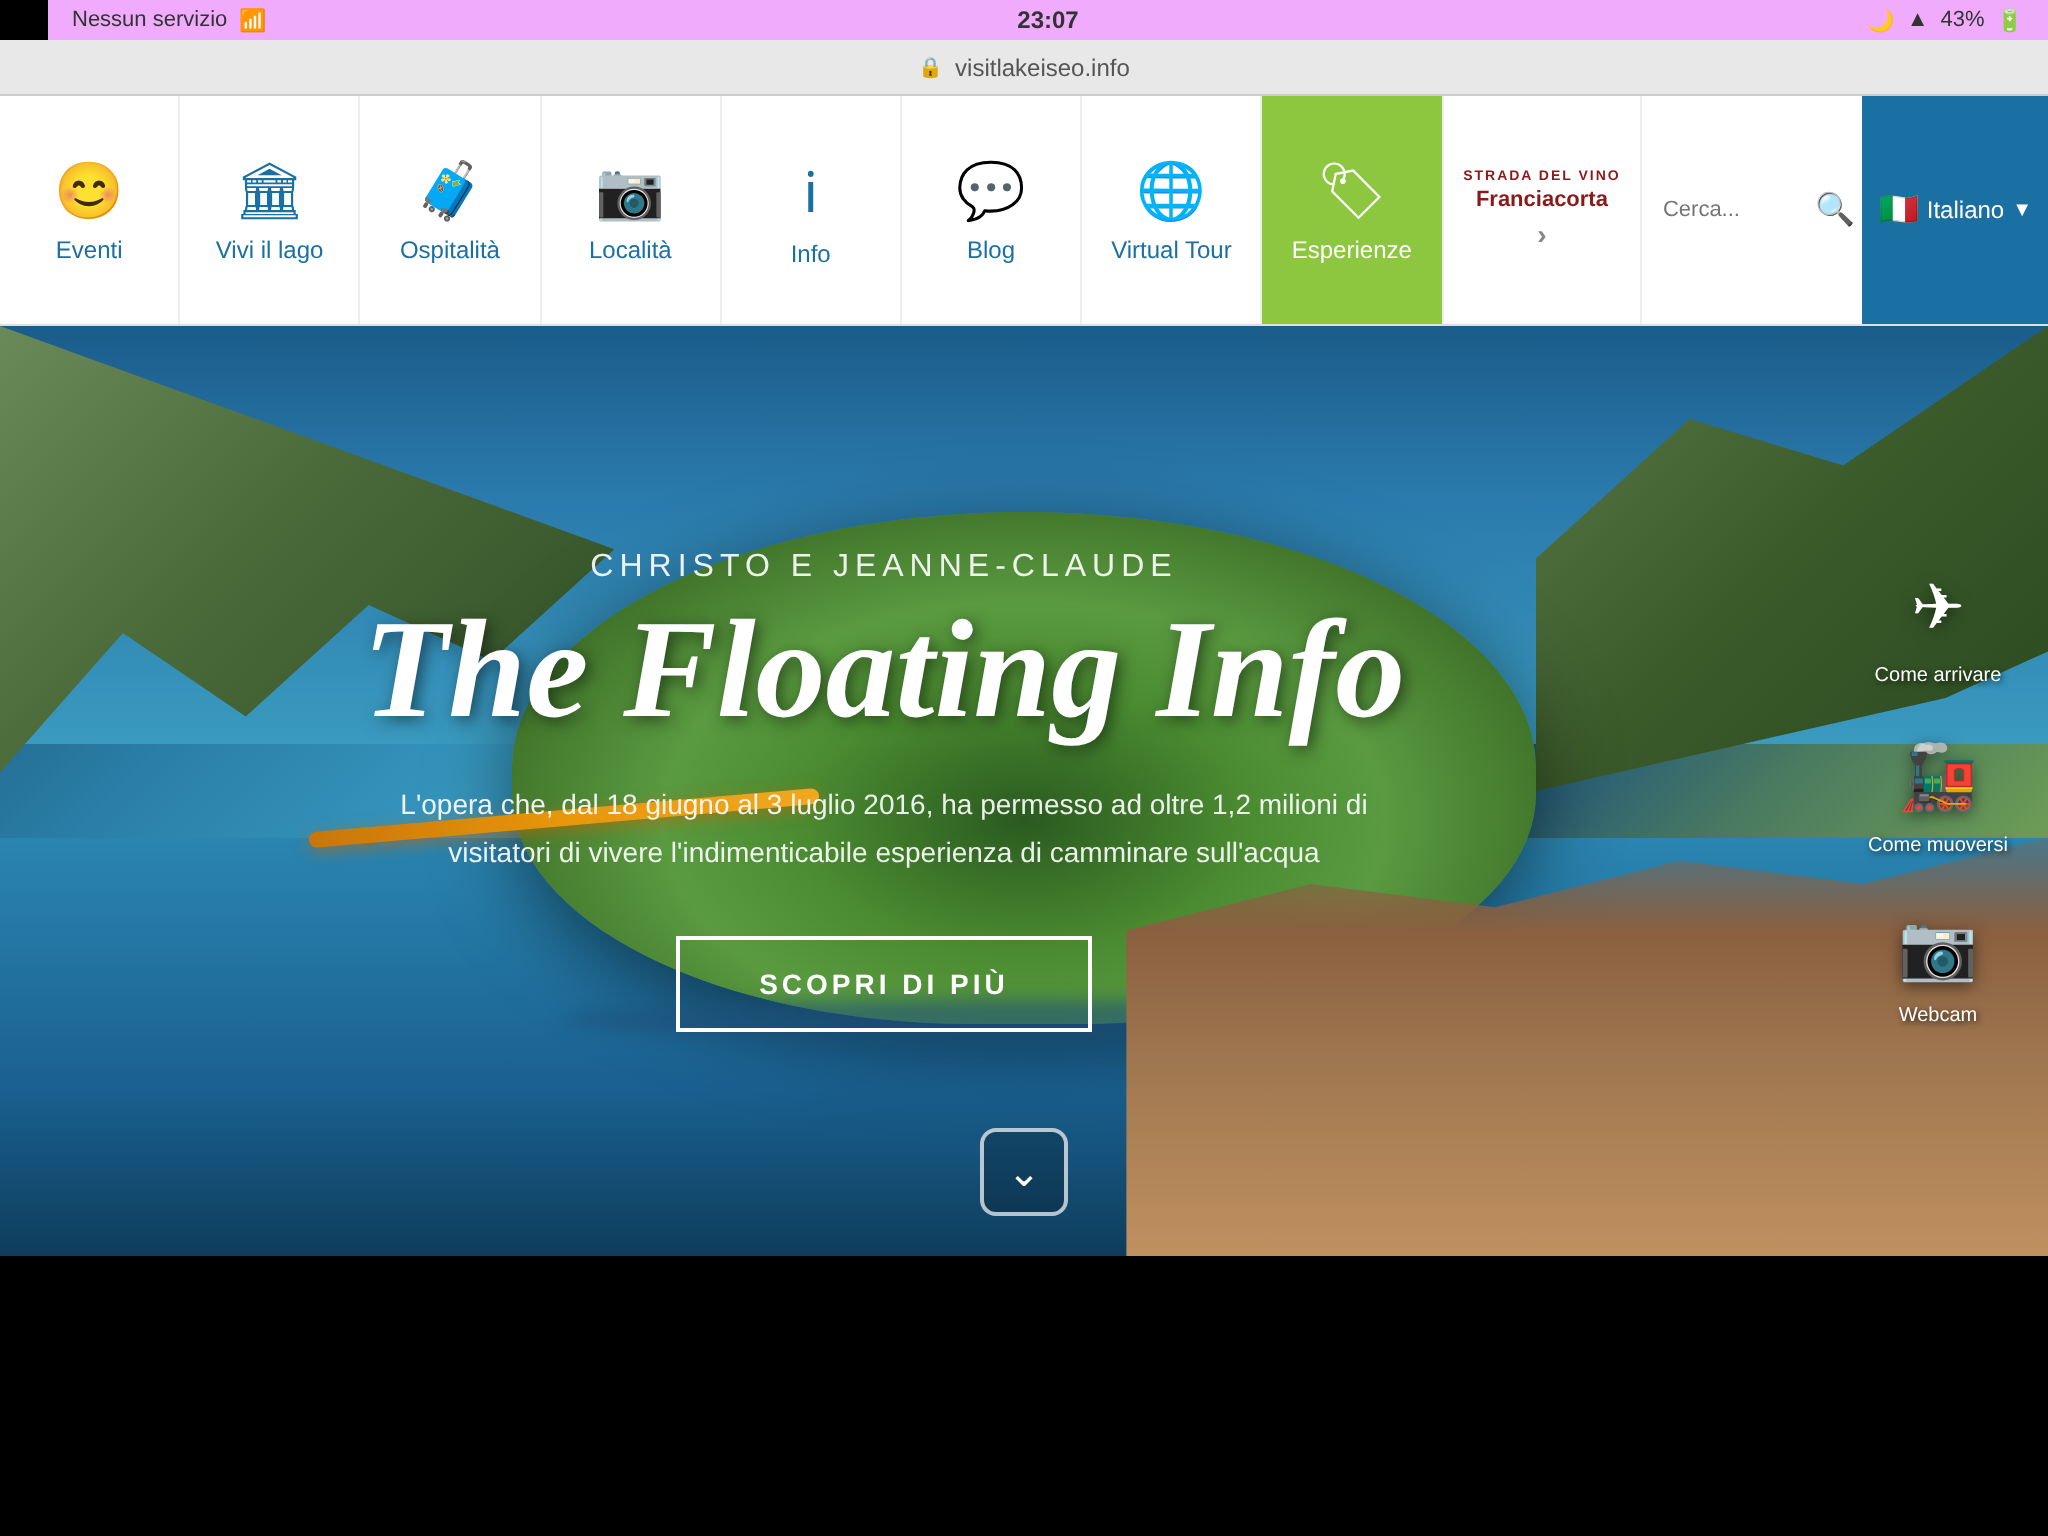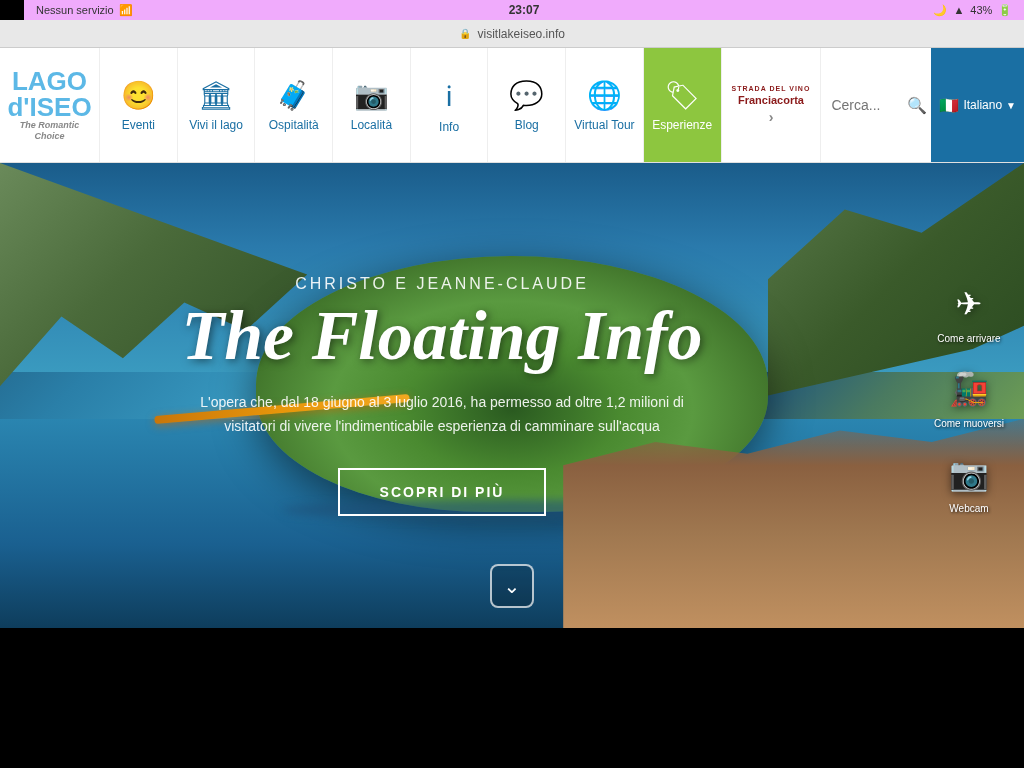--- a/index.html
+++ b/index.html
@@ -118,21 +118,21 @@
       width: 110px;
       display: flex;
       align-items: center;
       padding: 0 10px;
       gap: 6px;
       flex-shrink: 0;
     }
     .search-input {
       border: none;
       outline: none;
-      font-size: 14px;
+      font-size: 11px;
       color: #15803d;
       width: 70px;
       background: transparent;
     }
     .search-btn { font-size: 16px; color: #1a6fa3; cursor: pointer; background: none; border: none; }
 
     .lang-area {
       display: flex;
       align-items: center;
       padding: 0 8px;
@@ -376,29 +376,20 @@
   </div>
 </div>
 
 <div class="url-bar">
   <span class="lock-icon">🔒</span>
   <span>visitlakeiseo.info</span>
 </div>
 
 <div class="navbar">
 
-  <div class="logo-area">
-    <div class="logo-text">
-      <div class="logo-iseo">
-        <span>LAGO</span><br>
-        <span>d'</span><span>ISEO</span>
-      </div>
-      <div class="logo-sub">The Romantic Choice</div>
-    </div>
-  </div>
 
   <div class="nav-items">
     <a class="nav-item">
       <span class="nav-icon">😊</span>
       <span class="nav-label">Eventi</span>
     </a>
     <a class="nav-item">
       <span class="nav-icon">🏛</span>
       <span class="nav-label">Vivi il lago</span>
     </a>

